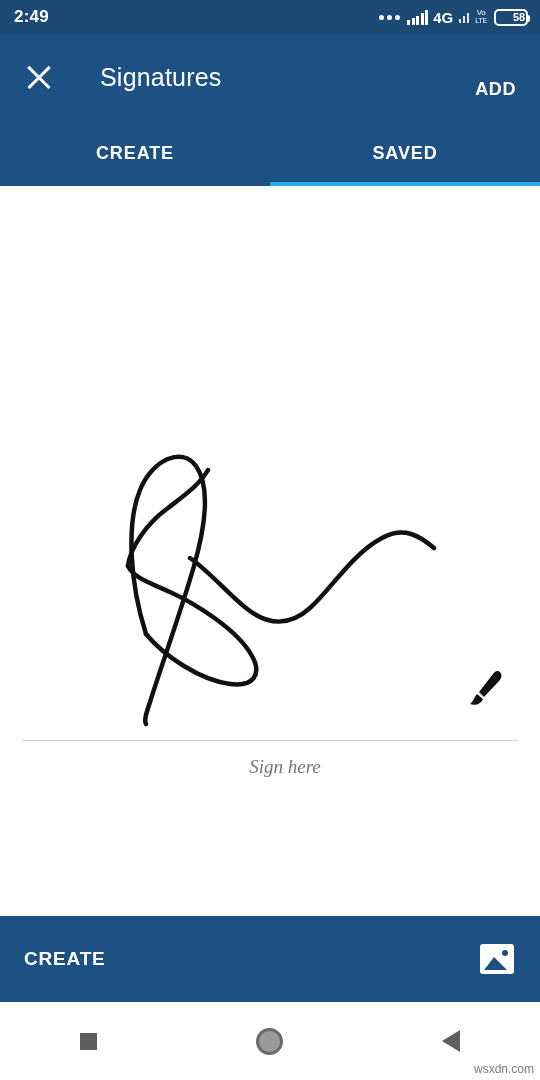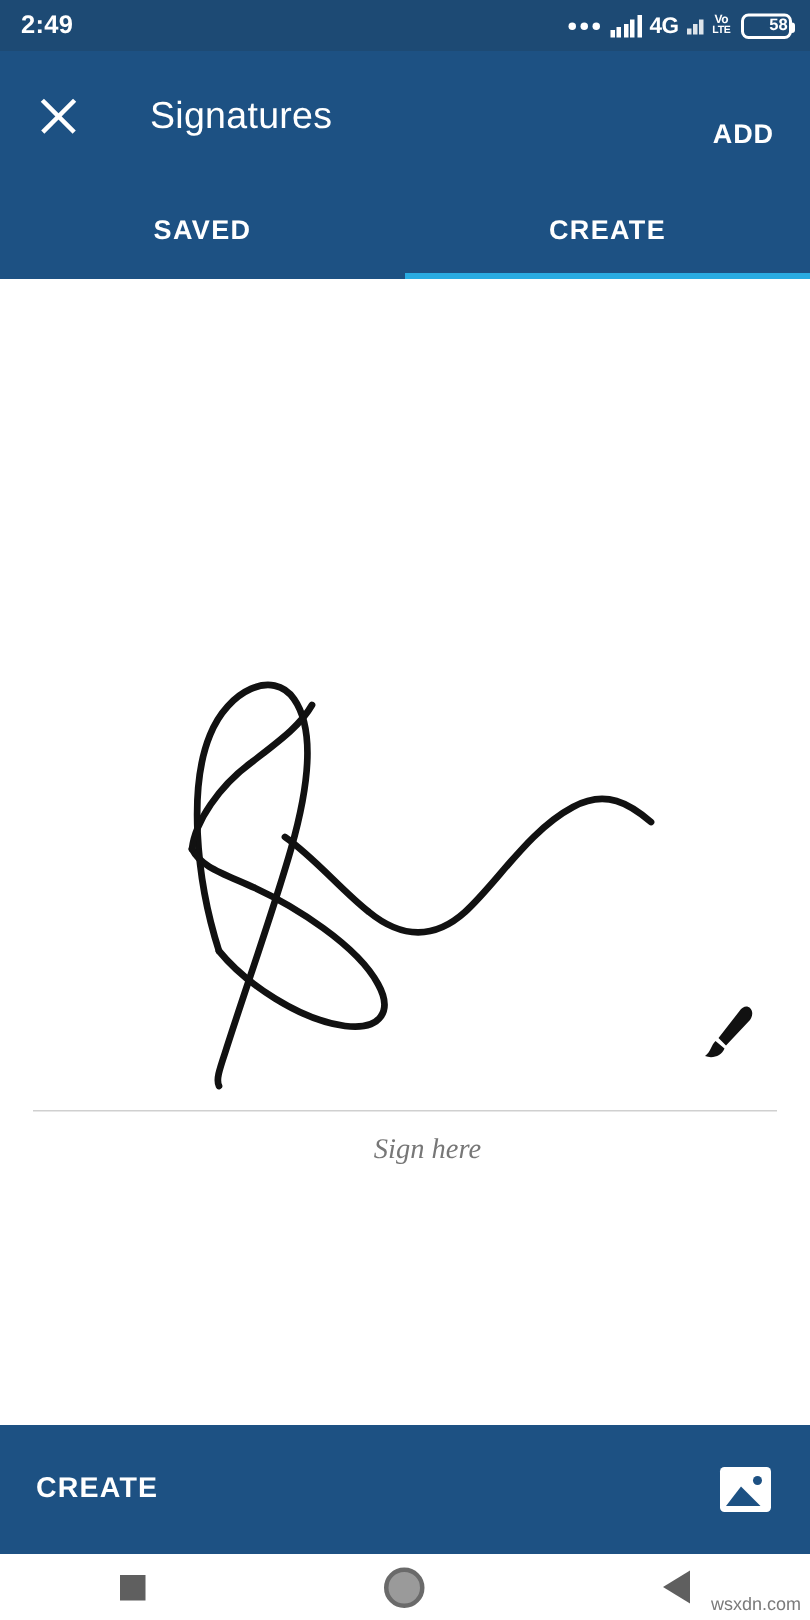--- a/index.html
+++ b/index.html
@@ -68,21 +68,21 @@
   .signal2 {
     display: flex; align-items: flex-end; gap: 1.5px; height: 12px;
     opacity: 0.85; margin: 0 1px;
   }
   .signal2 i { display:block; width: 2.5px; background: #ffffff; }
   .signal2 i:nth-child(1){ height: 4px; }
   .signal2 i:nth-child(2){ height: 7px; }
   .signal2 i:nth-child(3){ height: 10px; }
   .volte {
     font-size: 8px; line-height: 8px; text-align: center;
-    letter-spacing: -0.2px; font-weight: bold;
+    letter-spacing: -0.2px; font-weight: normal;
   }
   .volte small { font-size: 7px; display:block; }
   .battery {
     width: 34px; height: 17px;
     border: 2px solid #ffffff;
     border-radius: 5px;
     position: relative;
     display: flex; align-items: center; justify-content: center;
     margin-left: 2px;
     padding-left: 16px;
@@ -245,21 +245,21 @@
     content: "";
     position: absolute;
     right: 6px; top: 6px;
     width: 6px; height: 6px;
     border-radius: 50%;
     background: #1d5183;
   }
 
   
   .nav-bar {
-    height: 44px;
+    height: 78px;
     background: #ffffff;
     display: flex;
     align-items: center;
     justify-content: space-around;
     flex: none;
     position: relative;
   }
   .nav-square {
     width: 17px; height: 17px;
     background: #5f5f5f;
@@ -323,22 +323,22 @@
     </div>
   </div>
 
   <div class="app-bar">
     <div class="close-icon"></div>
     <div class="app-title">Signatures</div>
     <div class="add-button">ADD</div>
   </div>
 
   <div class="tabs">
+    <div class="tab">CREATE</div>
     <div class="tab">SAVED</div>
-    <div class="tab">CREATE</div>
     <div class="tab-indicator"></div>
   </div>
 
   <div class="canvas-area">
     <div class="sig-wrap">
       <svg class="sig-svg" viewBox="0 0 496 546" preserveAspectRatio="none">
         <path d="M124 440
                  C 108 390, 104 330, 118 296
                  C 130 266, 160 252, 174 272
                  C 188 292, 184 330, 172 372

